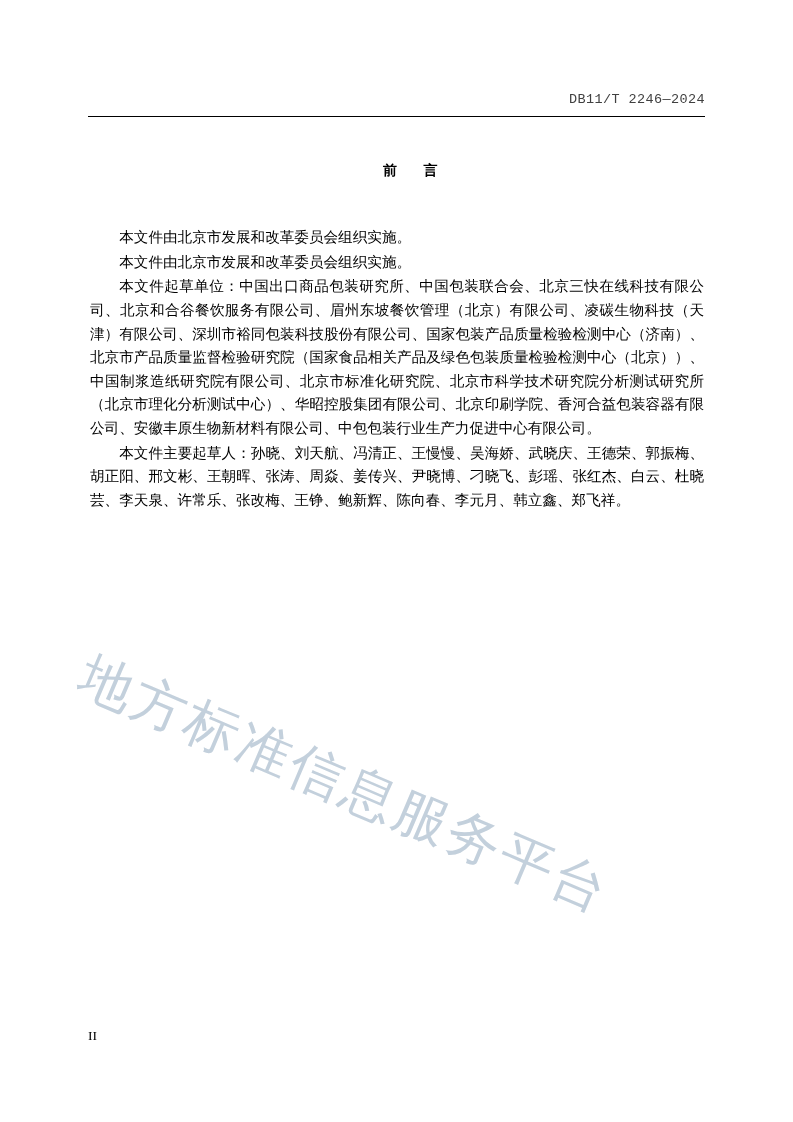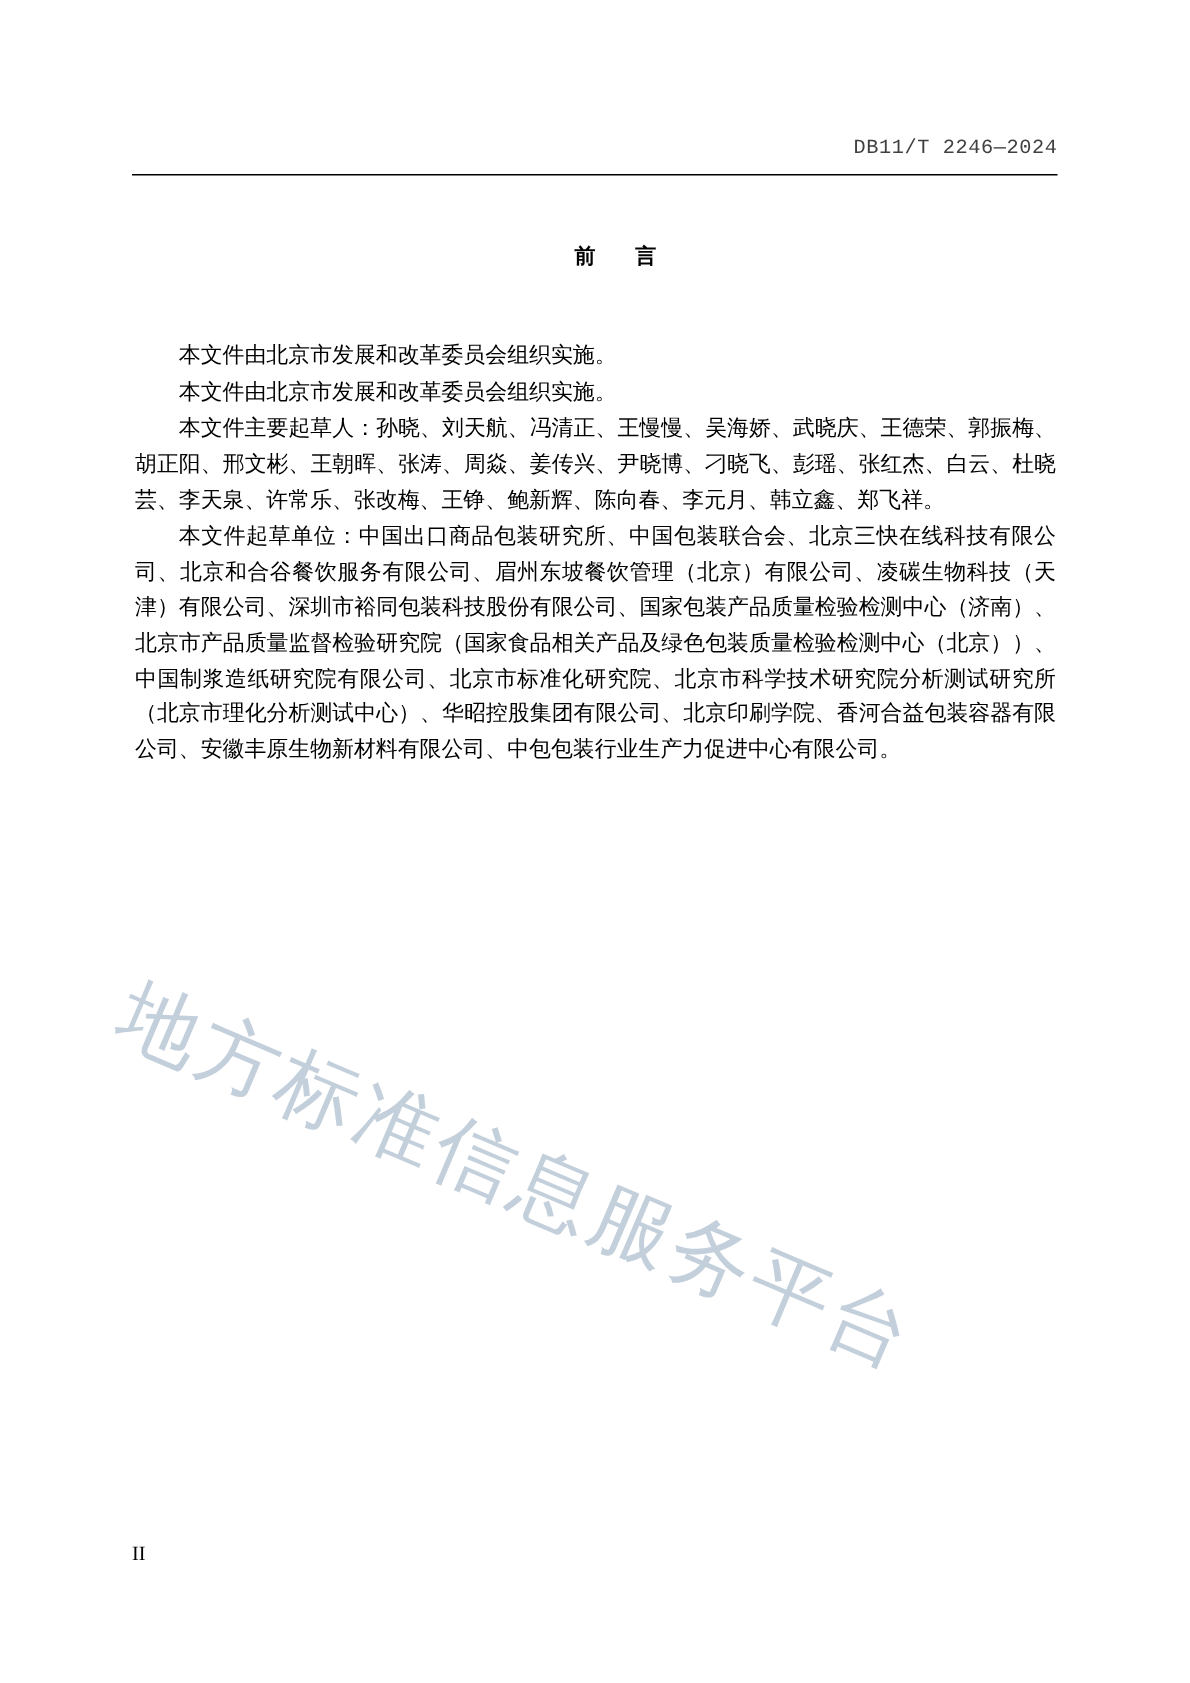--- a/index.html
+++ b/index.html
@@ -124,22 +124,22 @@
     <div class="header-rule"></div>
   </div>
 
   <div class="doc-title">
     <span>前</span><span class="gap"></span><span>言</span>
   </div>
 
   <div class="body">
     <p class="para">本文件由北京市发展和改革委员会组织实施。</p>
     <p class="para">本文件由北京市发展和改革委员会组织实施。</p>
+    <p class="para">本文件起草单位：中国出口商品包装研究所、中国包装联合会、北京三快在线科技有限公司、北京和合谷餐饮服务有限公司、眉州东坡餐饮管理（北京）有限公司、凌碳生物科技（天津）有限公司、深圳市裕同包装科技股份有限公司、国家包装产品质量检验检测中心（济南）、北京市产品质量监督检验研究院（国家食品相关产品及绿色包装质量检验检测中心（北京））、中国制浆造纸研究院有限公司、北京市标准化研究院、北京市科学技术研究院分析测试研究所（北京市理化分析测试中心）、华昭控股集团有限公司、北京印刷学院、香河合益包装容器有限公司、安徽丰原生物新材料有限公司、中包包装行业生产力促进中心有限公司。</p>
     <p class="para">本文件主要起草人：孙晓、刘天航、冯清正、王慢慢、吴海娇、武晓庆、王德荣、郭振梅、胡正阳、邢文彬、王朝晖、张涛、周焱、姜传兴、尹晓博、刁晓飞、彭瑶、张红杰、白云、杜晓芸、李天泉、许常乐、张改梅、王铮、鲍新辉、陈向春、李元月、韩立鑫、郑飞祥。</p>
-    <p class="para">本文件起草单位：中国出口商品包装研究所、中国包装联合会、北京三快在线科技有限公司、北京和合谷餐饮服务有限公司、眉州东坡餐饮管理（北京）有限公司、凌碳生物科技（天津）有限公司、深圳市裕同包装科技股份有限公司、国家包装产品质量检验检测中心（济南）、北京市产品质量监督检验研究院（国家食品相关产品及绿色包装质量检验检测中心（北京））、中国制浆造纸研究院有限公司、北京市标准化研究院、北京市科学技术研究院分析测试研究所（北京市理化分析测试中心）、华昭控股集团有限公司、北京印刷学院、香河合益包装容器有限公司、安徽丰原生物新材料有限公司、中包包装行业生产力促进中心有限公司。</p>
   </div>
 
   <div class="watermark">
     <span>地方标准信息服务平台</span>
   </div>
 
   <div class="footer">
     <span>II</span>
   </div>
 

